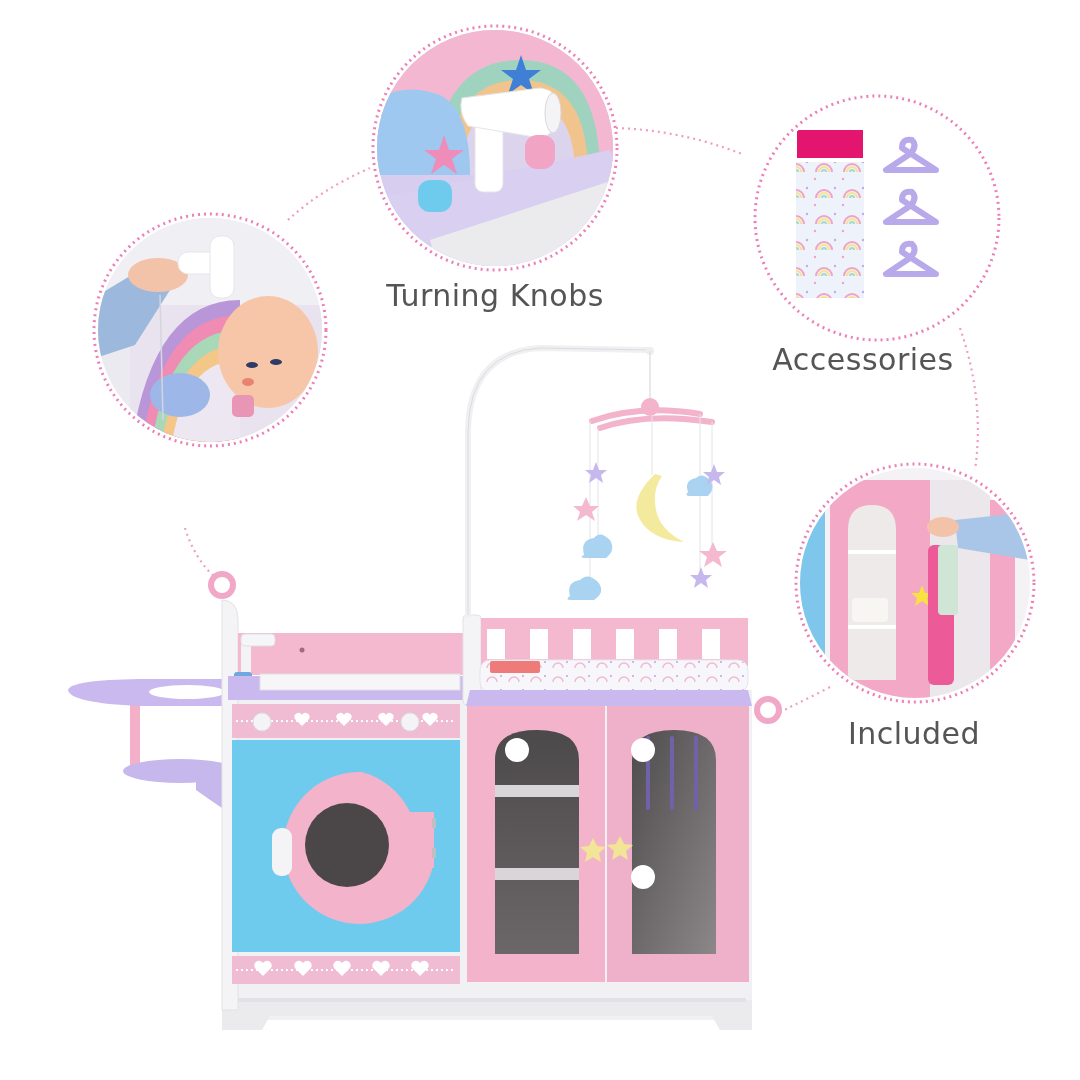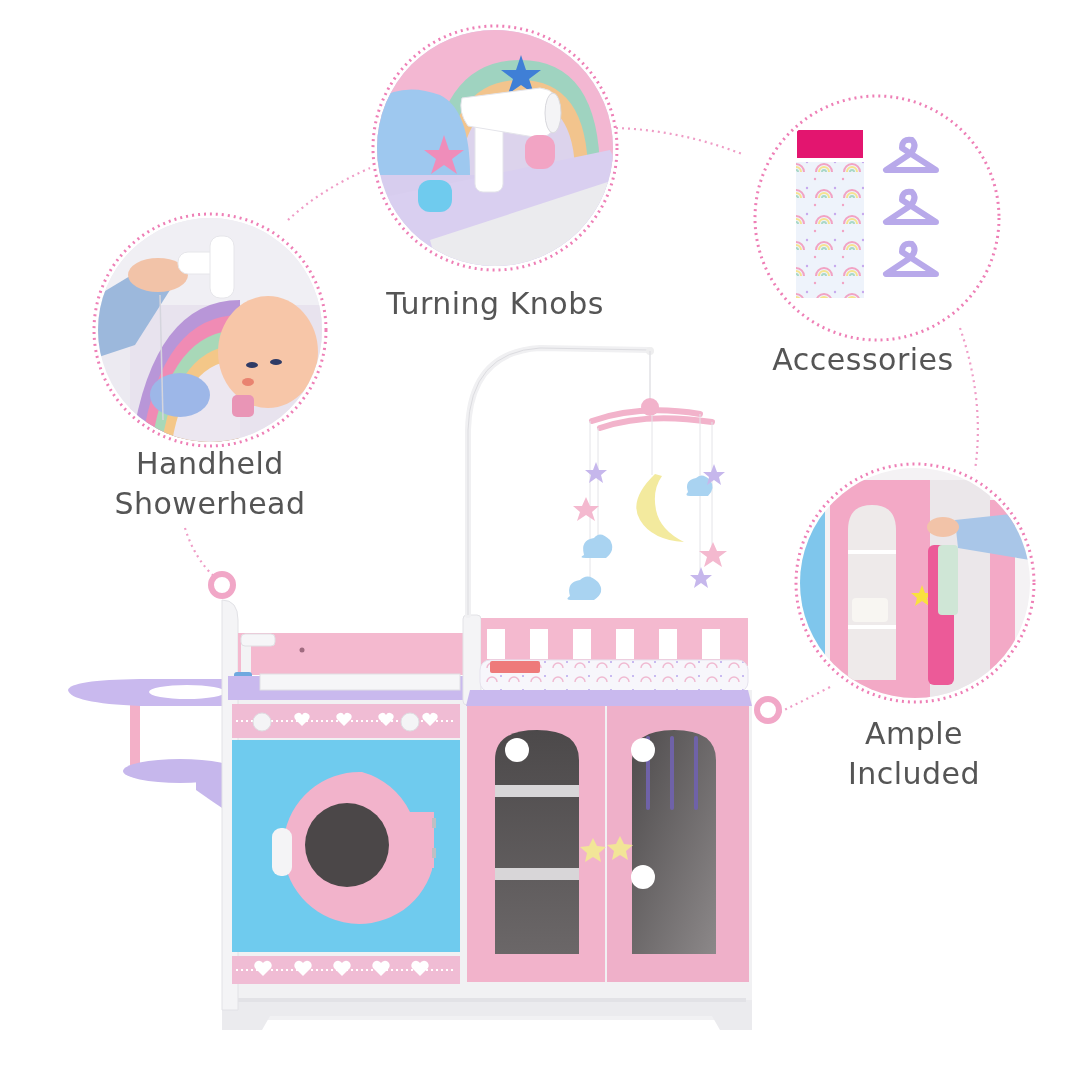--- a/index.html
+++ b/index.html
@@ -265,31 +265,26 @@
       </g>
       <circle cx="517" cy="750" r="12" fill="#ffffff"></circle>
       <circle cx="643" cy="750" r="12" fill="#ffffff"></circle>
       <circle cx="643" cy="877" r="12" fill="#ffffff"></circle>
       <polygon points="593,838 597,846 606,847 599,853 601,862 593,857 585,862 587,853 580,847 589,846" fill="#f2e597"></polygon>
       <polygon points="620,836 624,844 633,845 626,851 628,860 620,855 612,860 614,851 607,845 616,844" fill="#f2e597"></polygon>
     </g>
   </g>
 </svg>
 
-<div class="label" style="left:345px; top:276px; width:300px;margin-top:8px;">
+<div class="label" style="left:345px; top:276px; width:300px;">
   <span>Turning Knobs</span>
 </div>
 
 <div class="label" style="left:733px; top:340px; width:260px;text-align:center;">
   <span>Accessories</span>
 </div>
 
-<div class="label" style="left:80px; top:444px; width:260px;">
-  <span>Handheld</span>
-  <span>Showerhead</span>
-</div>
 
 <div class="label" style="left:800px; top:714px; width:228px;">
-  <span>Ample</span>
   <span>Included</span>
 </div>
 
 </div>
 
 </body></html>

